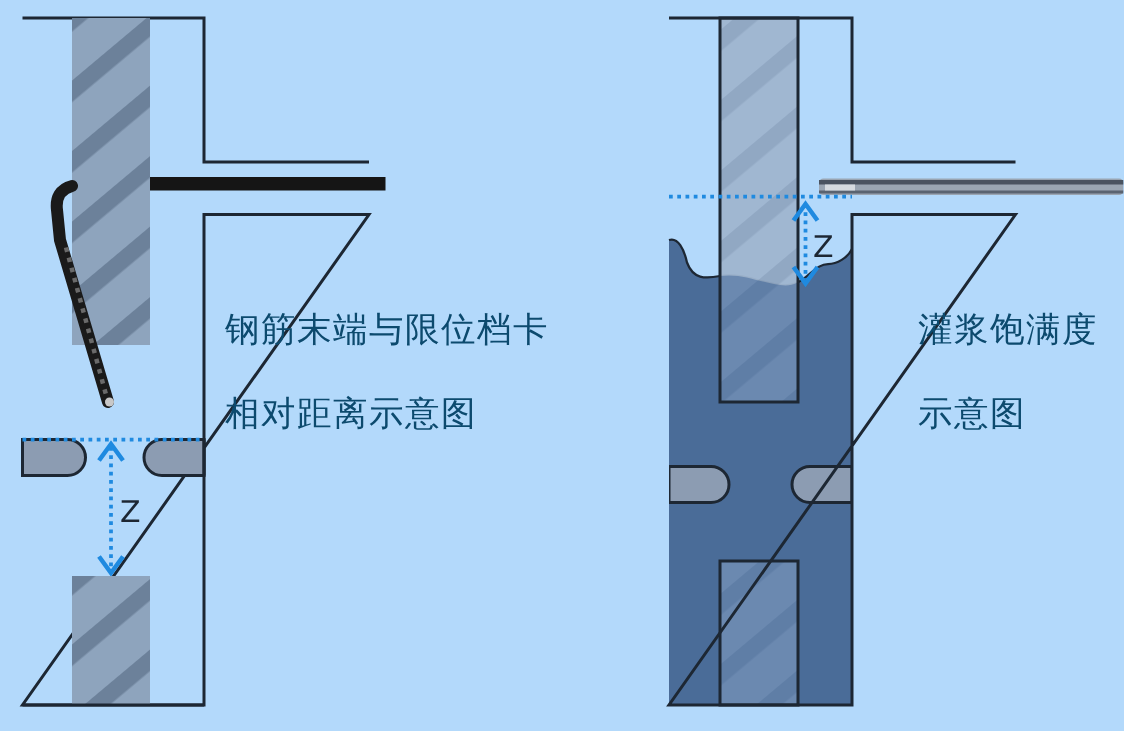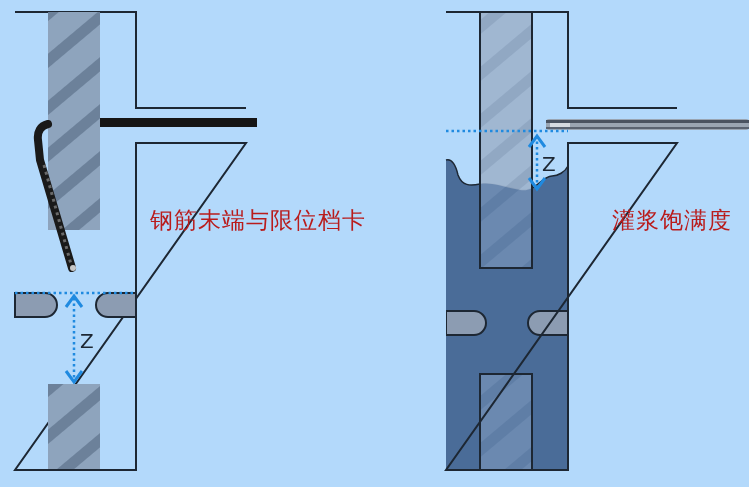--- a/index.html
+++ b/index.html
@@ -6,21 +6,21 @@
   body {
     width: 749px; height: 487px; overflow: hidden;
     background: #b3d9fb;
     font-family: "DejaVu Sans", sans-serif;
     position: relative;
   }
   svg.scene { position: absolute; left: 0; top: 0; }
   .caption {
     position: absolute;
     font-size: 23px;
-    color: #b91c1c;
+    color: #0c4a6e;
     letter-spacing: 1px;
     line-height: 56px;
     white-space: nowrap;
   }
   .caption div { height: 56px; }
 </style>
 </head>
 <body>
 
 <svg class="scene" width="749" height="487" viewBox="0 0 749 487">
@@ -109,16 +109,18 @@
       <line x1="537" y1="136" x2="537" y2="186" stroke="#1f8ae0" stroke-width="2.5" stroke-dasharray="2.5 3"></line>
       <polyline points="529,147 537,136 545,147" fill="none" stroke="#1f8ae0" stroke-width="3"></polyline>
       <polyline points="529,178 537,189 545,178" fill="none" stroke="#1f8ae0" stroke-width="3"></polyline>
     </g>
   </g>
   <text x="542" y="171" font-size="20" fill="#1d2733" font-family="DejaVu Sans, sans-serif">Z</text>
 </svg>
 
 <div class="caption" style="left:150px; top:192px;">
   <div>钢筋末端与限位档卡</div>
+  <div>相对距离示意图</div>
 </div>
 <div class="caption" style="left:612px; top:192px;">
   <div>灌浆饱满度</div>
+  <div>示意图</div>
 </div>
 
 </body></html>

